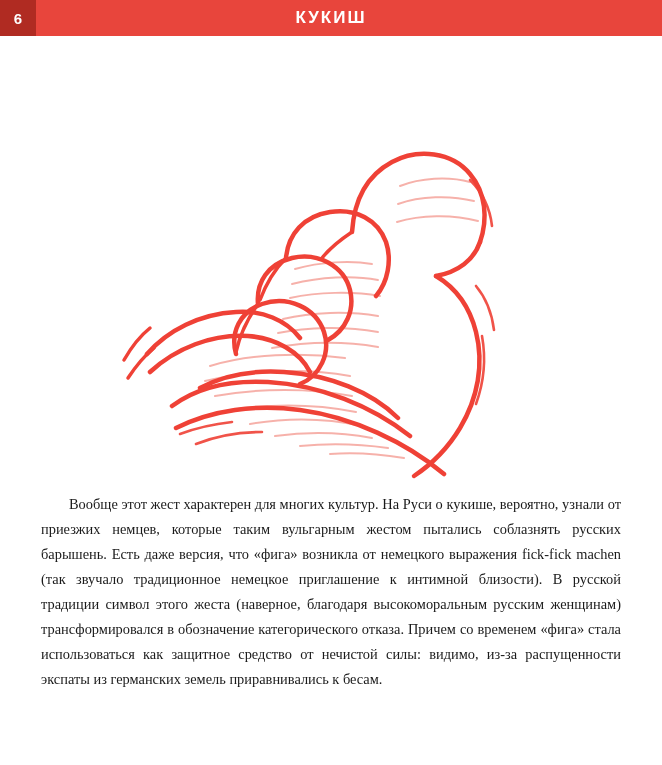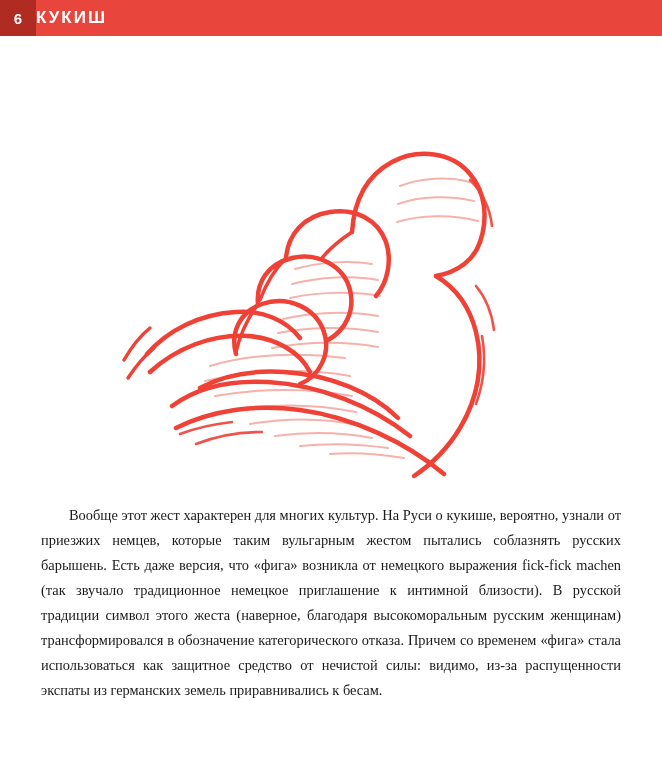--- a/index.html
+++ b/index.html
@@ -37,21 +37,21 @@
     align-items: center;
     justify-content: center;
     font-size: 15px;
     font-weight: bold;
     font-family: "Liberation Sans", sans-serif;
     letter-spacing: 0px;
     flex: none;
   }
   .header-title {
     flex: 1;
-    text-align: left;
+    text-align: center;
     color: #ffffff;
     font-size: 17px;
     font-weight: bold;
     letter-spacing: 2px;
     font-family: "Liberation Sans", sans-serif;
     padding-right: 36px;
     box-sizing: border-box;
   }
   
   .illustration {
@@ -63,21 +63,21 @@
   }
   .illustration svg {
     position: absolute;
     left: 0;
     top: 0;
   }
   
   .body-text {
     position: absolute;
     left: 41px;
-    top: 503px;
+    top: 492px;
     width: 580px;
     font-size: 14.4px;
     line-height: 25px;
     color: #1a1a1a;
     text-align: justify;
     text-indent: 28px;
     font-family: "Liberation Serif", serif;
     hyphens: none;
   }
 </style>

